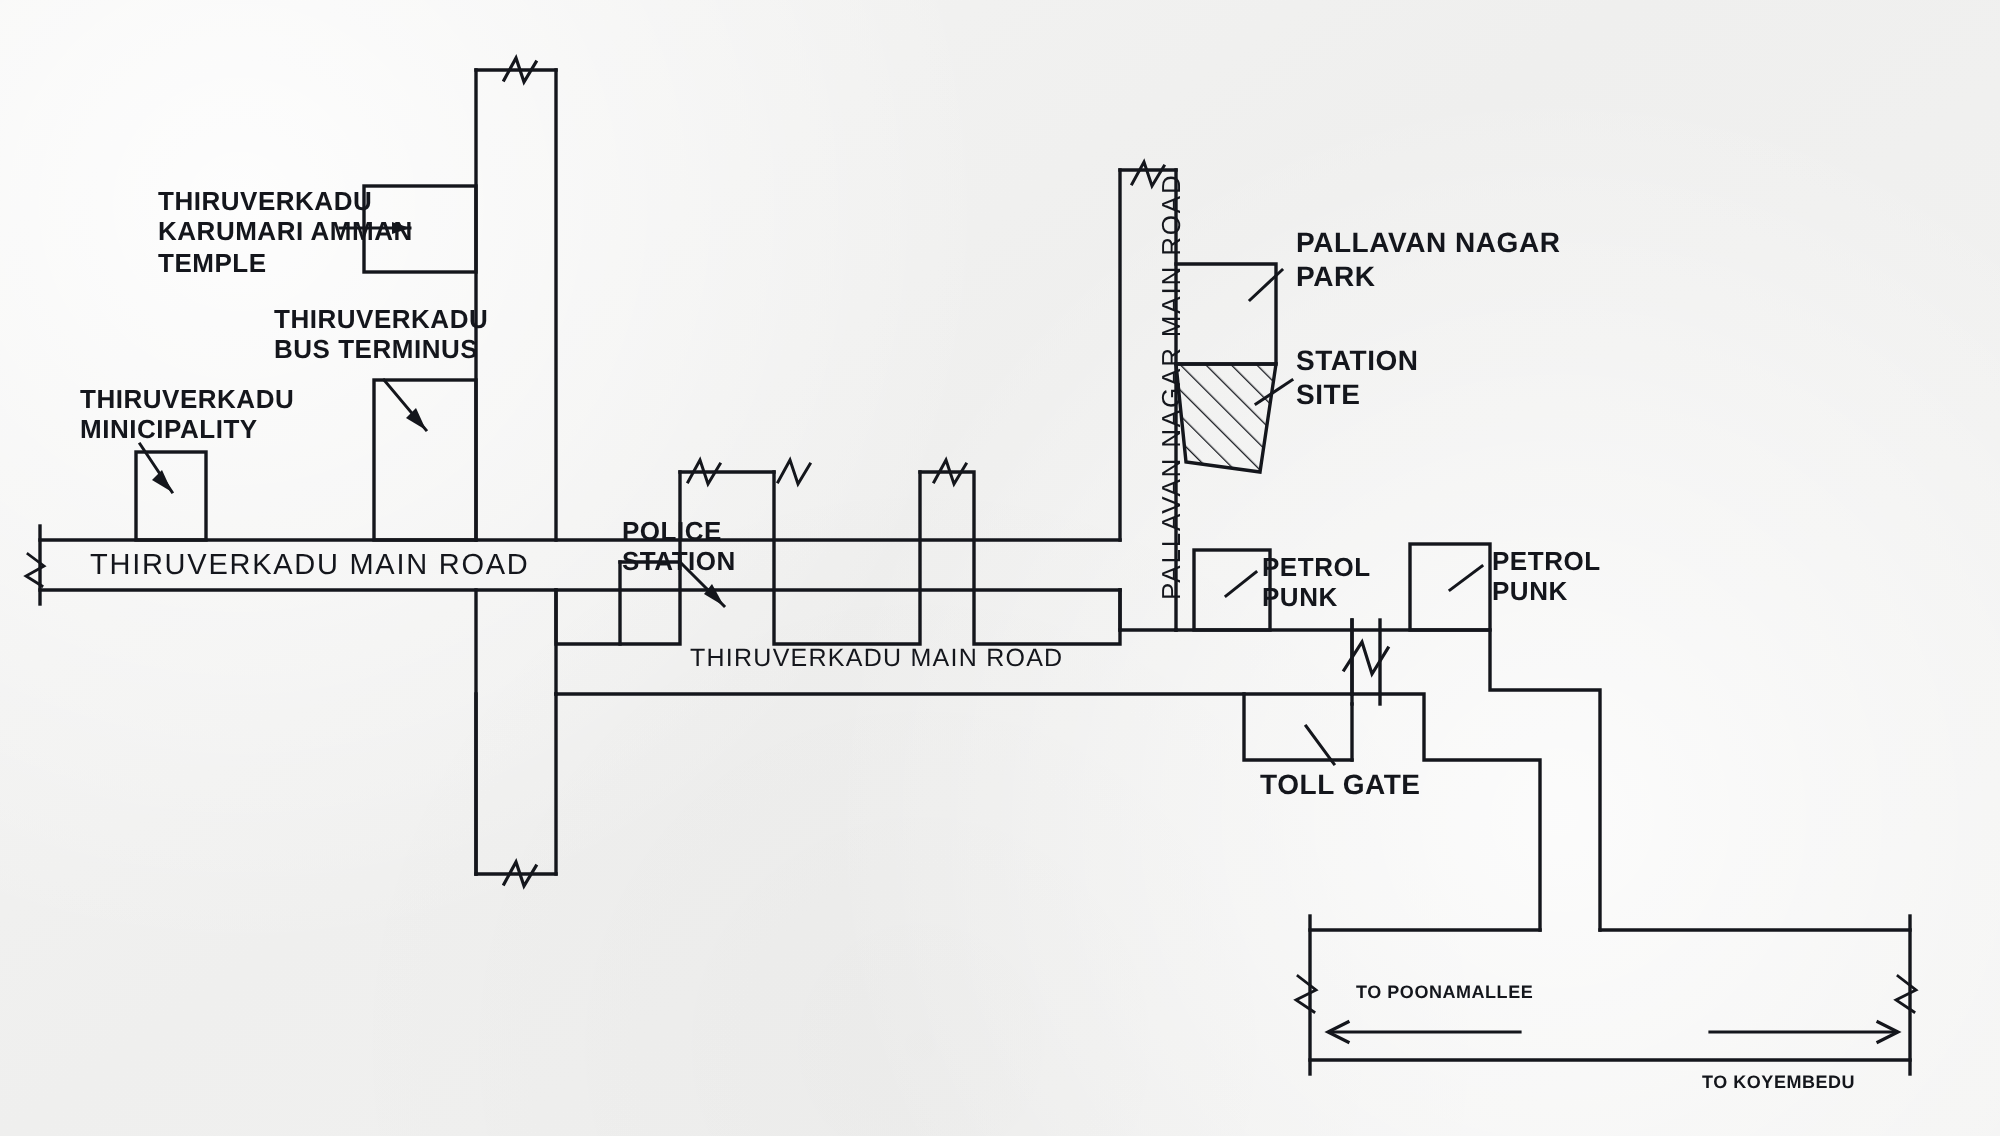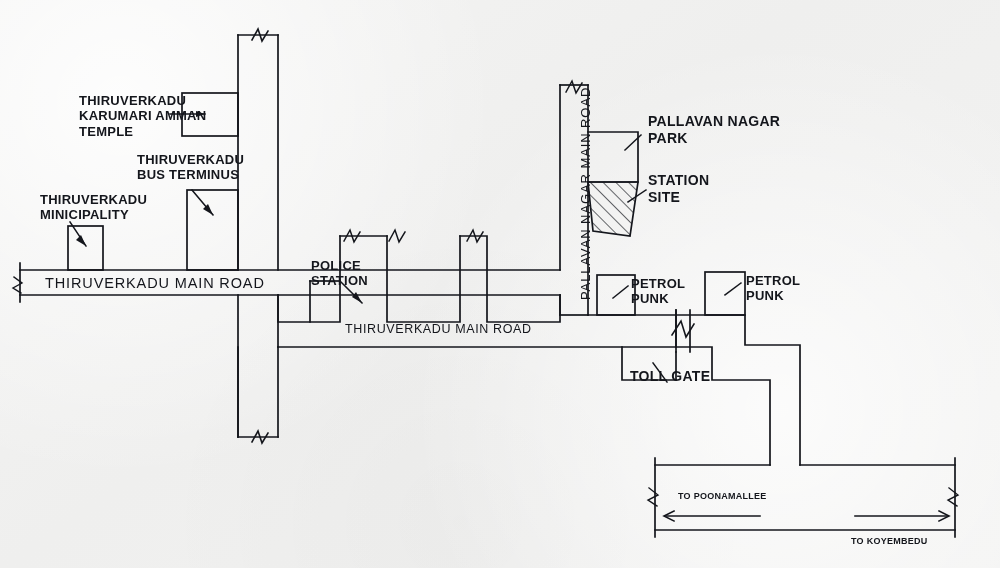--- a/index.html
+++ b/index.html
@@ -255,21 +255,21 @@
 
   <div class="lbl lbl-md" style="left:648px; top:172px;">STATION
 SITE</div>
 
   <div class="lbl lbl-sm" style="left:631px; top:276px;">PETROL
 PUNK</div>
 
   <div class="lbl lbl-sm" style="left:746px; top:273px;">PETROL
 PUNK</div>
 
-  <div class="lbl lbl-md" style="left:630px; top:368px;">TOLL GATE</div>
+  <div class="lbl lbl-md" style="left:630px; top:384px;">TOLL GATE</div>
 
   <div class="lbl lbl-road" style="left:45px; top:275px;">THIRUVERKADU MAIN ROAD</div>
 
   <div class="lbl lbl-road-sm" style="left:345px; top:322px;">THIRUVERKADU MAIN ROAD</div>
 
   <div class="vert-road-label" style="left:578px; top:300px;">PALLAVAN NAGAR MAIN ROAD</div>
 
 
   <div class="lbl lbl-dir" style="left:678px; top:491px;">TO POONAMALLEE</div>
 

